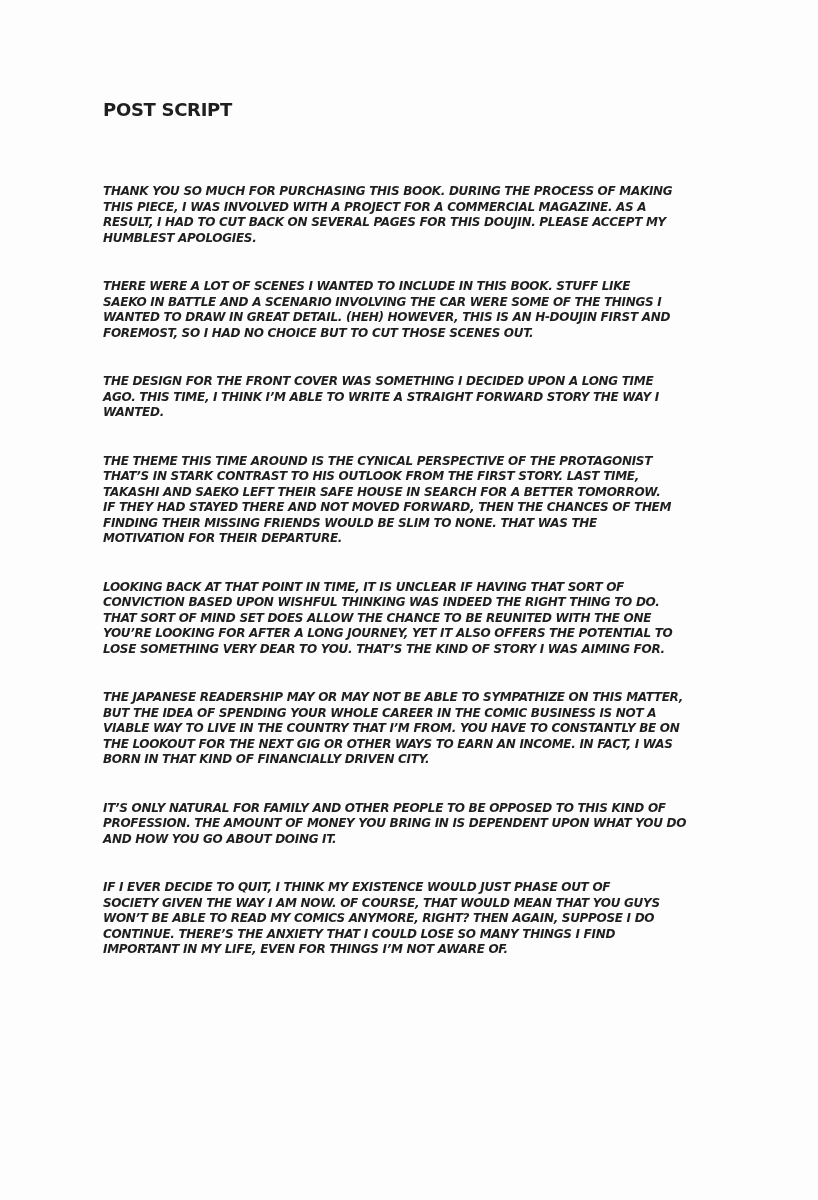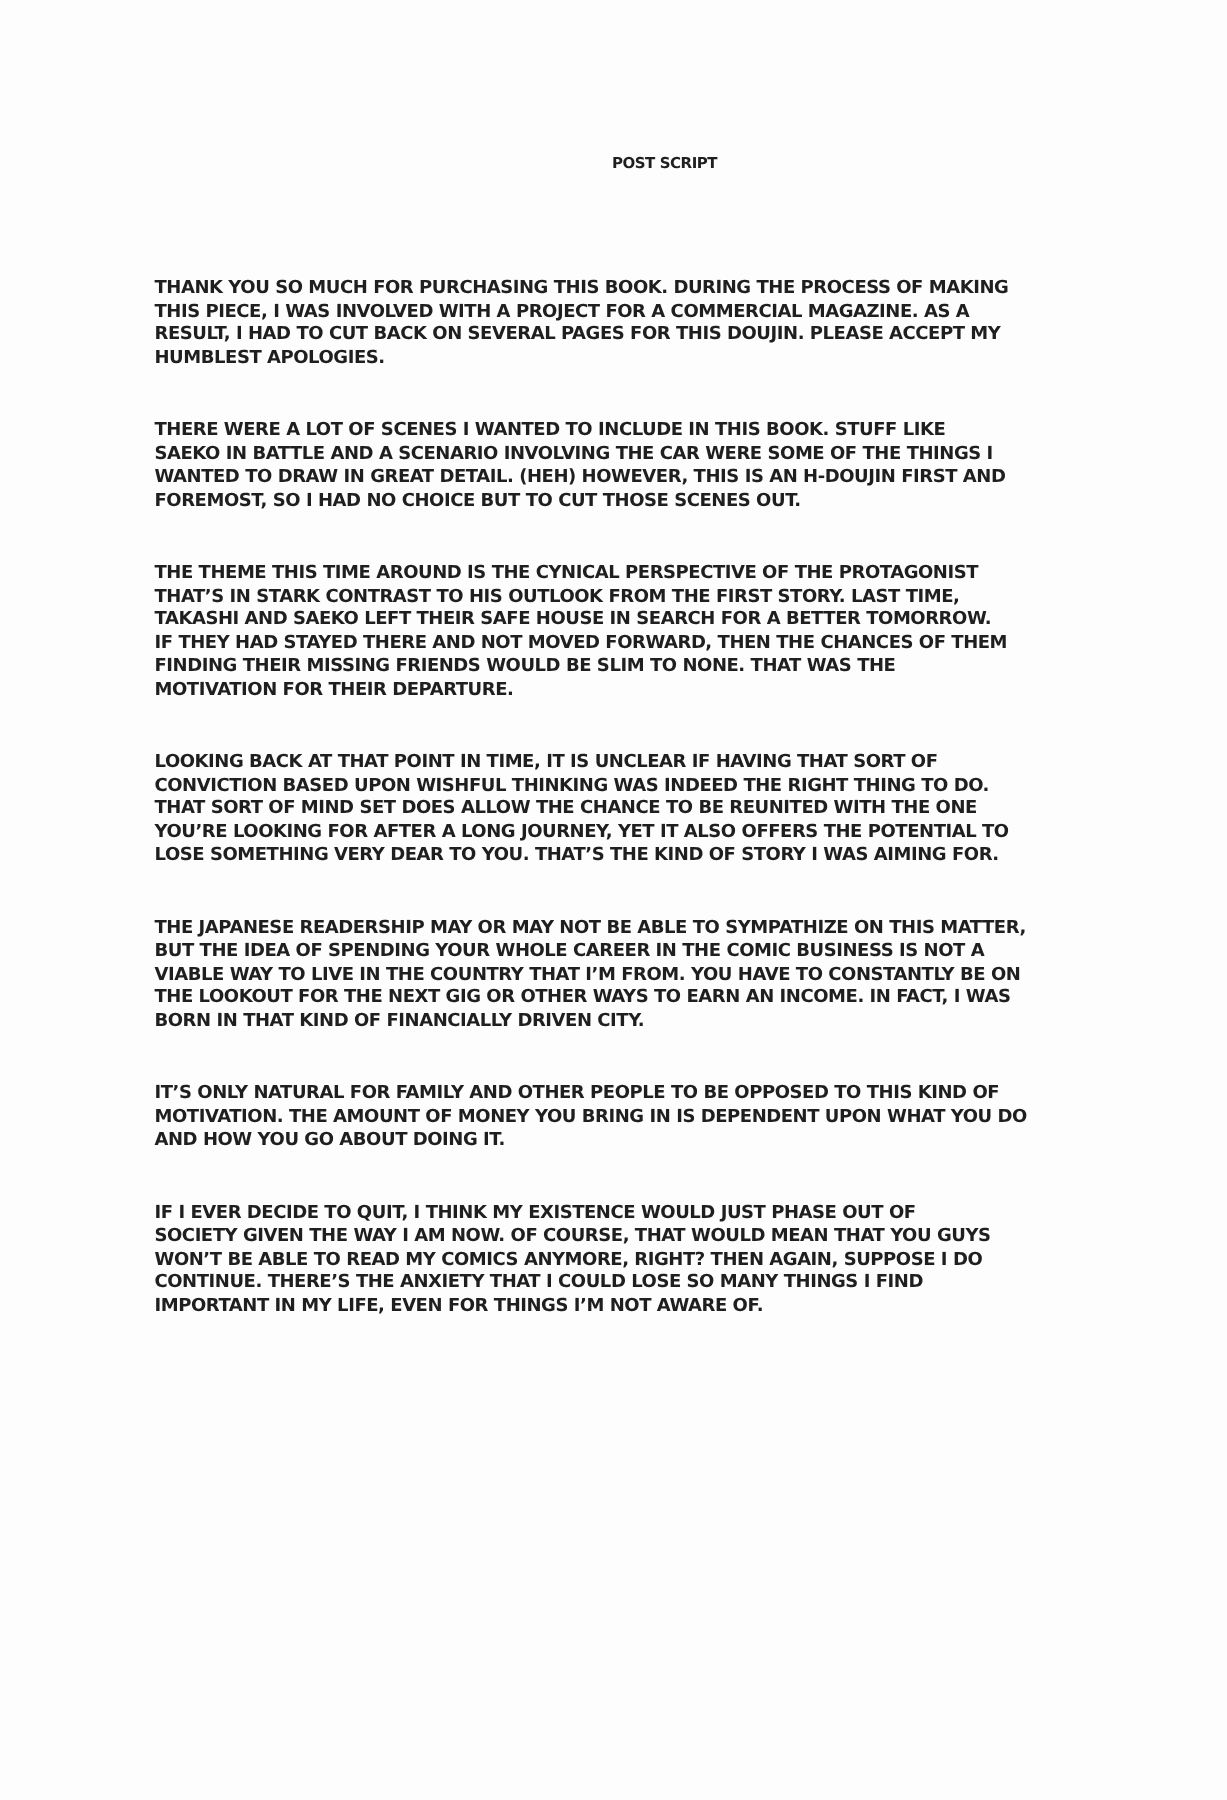--- a/index.html
+++ b/index.html
@@ -22,59 +22,62 @@
     color: #1f1f1f;
     font-family: "DejaVu Sans", sans-serif;
     font-weight: bold;
     font-size: 12px;
     line-height: 15.5px;
     letter-spacing: -0.3px;
     white-space: pre-line;
   }
   .title {
     margin: 0 0 36px 0;
-    font-size: 10px;
-    text-align: center;
+    font-size: 18px;
   }
   .para {
     margin: 0 0 17.5px 0;
+    font-style: italic;
   }
 </style>
 </head>
 <body>
 
 <div class="sheet">
   <p class="title">POST SCRIPT</p>
 
   <p class="para">THANK YOU SO MUCH FOR PURCHASING THIS BOOK. DURING THE PROCESS OF MAKING
 THIS PIECE, I WAS INVOLVED WITH A PROJECT FOR A COMMERCIAL MAGAZINE. AS A
 RESULT, I HAD TO CUT BACK ON SEVERAL PAGES FOR THIS DOUJIN. PLEASE ACCEPT MY
 HUMBLEST APOLOGIES.</p>
   <p class="para">THERE WERE A LOT OF SCENES I WANTED TO INCLUDE IN THIS BOOK. STUFF LIKE
 SAEKO IN BATTLE AND A SCENARIO INVOLVING THE CAR WERE SOME OF THE THINGS I
 WANTED TO DRAW IN GREAT DETAIL. (HEH) HOWEVER, THIS IS AN H-DOUJIN FIRST AND
 FOREMOST, SO I HAD NO CHOICE BUT TO CUT THOSE SCENES OUT.</p>
+  <p class="para">THE DESIGN FOR THE FRONT COVER WAS SOMETHING I DECIDED UPON A LONG TIME
+AGO. THIS TIME, I THINK I’M ABLE TO WRITE A STRAIGHT FORWARD STORY THE WAY I
+WANTED.</p>
   <p class="para">THE THEME THIS TIME AROUND IS THE CYNICAL PERSPECTIVE OF THE PROTAGONIST
 THAT’S IN STARK CONTRAST TO HIS OUTLOOK FROM THE FIRST STORY. LAST TIME,
 TAKASHI AND SAEKO LEFT THEIR SAFE HOUSE IN SEARCH FOR A BETTER TOMORROW.
 IF THEY HAD STAYED THERE AND NOT MOVED FORWARD, THEN THE CHANCES OF THEM
 FINDING THEIR MISSING FRIENDS WOULD BE SLIM TO NONE. THAT WAS THE
 MOTIVATION FOR THEIR DEPARTURE.</p>
   <p class="para">LOOKING BACK AT THAT POINT IN TIME, IT IS UNCLEAR IF HAVING THAT SORT OF
 CONVICTION BASED UPON WISHFUL THINKING WAS INDEED THE RIGHT THING TO DO.
 THAT SORT OF MIND SET DOES ALLOW THE CHANCE TO BE REUNITED WITH THE ONE
 YOU’RE LOOKING FOR AFTER A LONG JOURNEY, YET IT ALSO OFFERS THE POTENTIAL TO
 LOSE SOMETHING VERY DEAR TO YOU. THAT’S THE KIND OF STORY I WAS AIMING FOR.</p>
   <p class="para">THE JAPANESE READERSHIP MAY OR MAY NOT BE ABLE TO SYMPATHIZE ON THIS MATTER,
 BUT THE IDEA OF SPENDING YOUR WHOLE CAREER IN THE COMIC BUSINESS IS NOT A
 VIABLE WAY TO LIVE IN THE COUNTRY THAT I’M FROM. YOU HAVE TO CONSTANTLY BE ON
 THE LOOKOUT FOR THE NEXT GIG OR OTHER WAYS TO EARN AN INCOME. IN FACT, I WAS
 BORN IN THAT KIND OF FINANCIALLY DRIVEN CITY.</p>
   <p class="para">IT’S ONLY NATURAL FOR FAMILY AND OTHER PEOPLE TO BE OPPOSED TO THIS KIND OF
-MOTIVATION. THE AMOUNT OF MONEY YOU BRING IN IS DEPENDENT UPON WHAT YOU DO
+PROFESSION. THE AMOUNT OF MONEY YOU BRING IN IS DEPENDENT UPON WHAT YOU DO
 AND HOW YOU GO ABOUT DOING IT.</p>
   <p class="para">IF I EVER DECIDE TO QUIT, I THINK MY EXISTENCE WOULD JUST PHASE OUT OF
 SOCIETY GIVEN THE WAY I AM NOW. OF COURSE, THAT WOULD MEAN THAT YOU GUYS
 WON’T BE ABLE TO READ MY COMICS ANYMORE, RIGHT? THEN AGAIN, SUPPOSE I DO
 CONTINUE. THERE’S THE ANXIETY THAT I COULD LOSE SO MANY THINGS I FIND
 IMPORTANT IN MY LIFE, EVEN FOR THINGS I’M NOT AWARE OF.</p>
   
 
   
   

